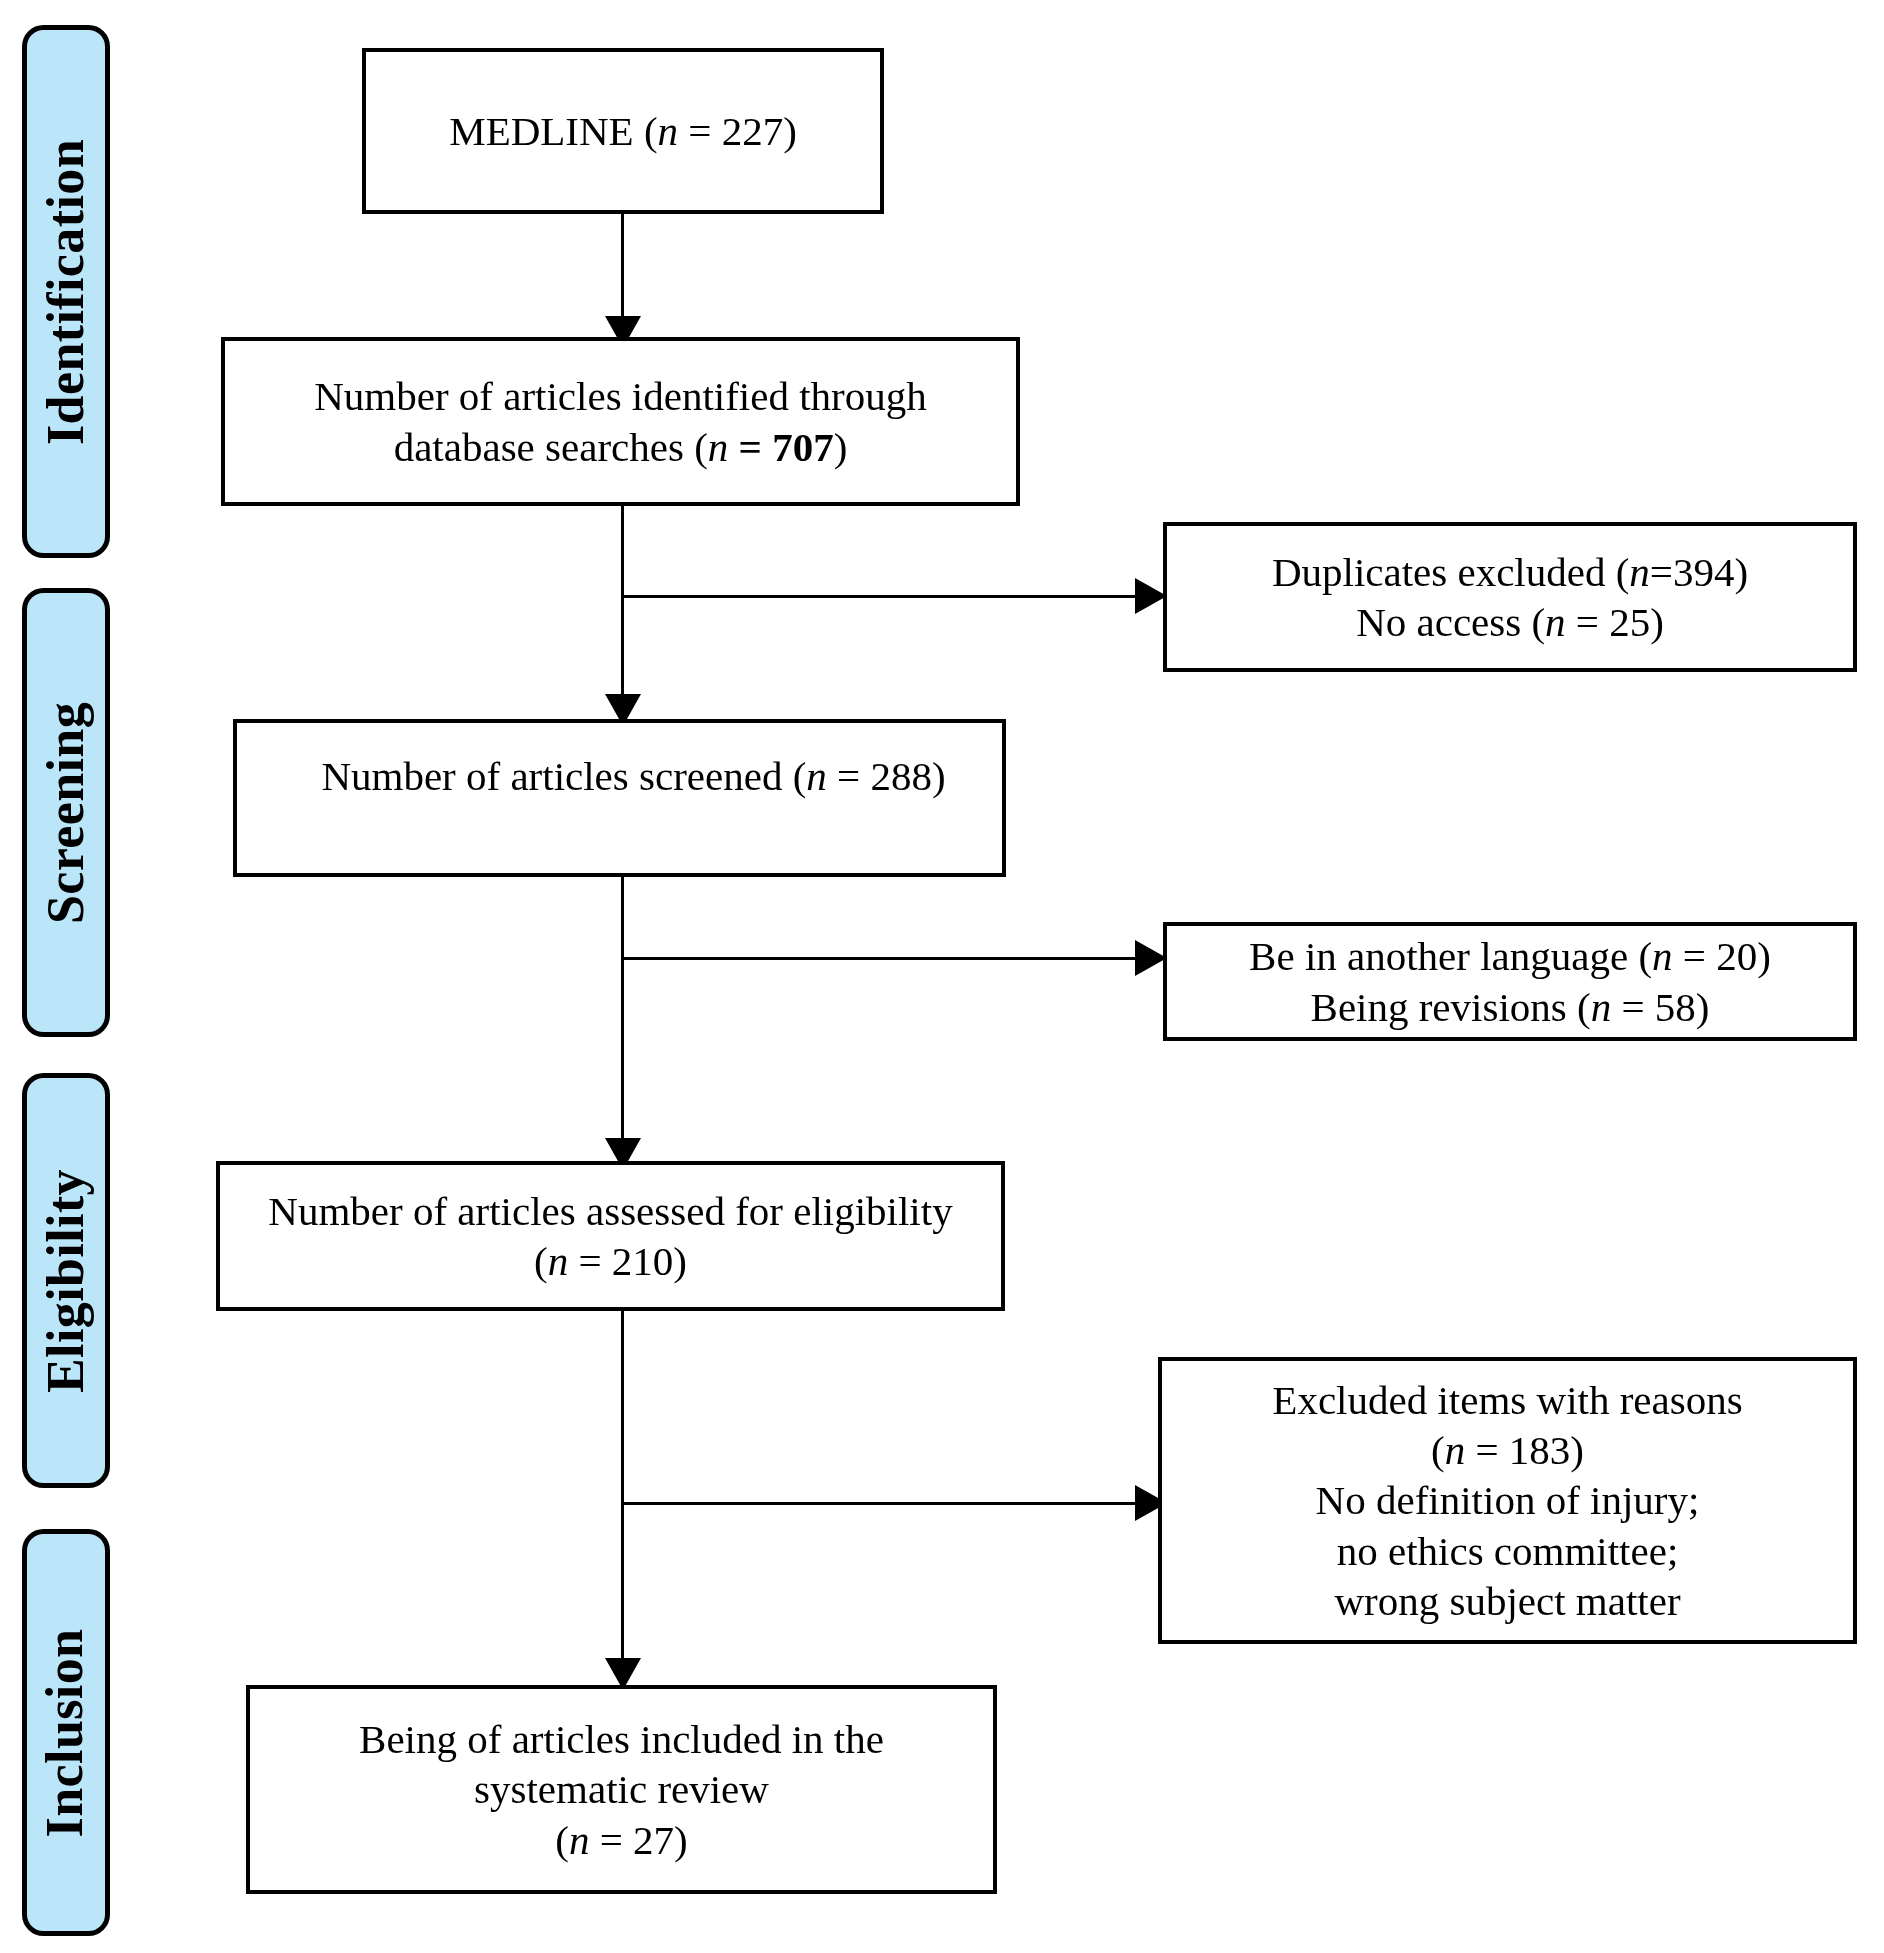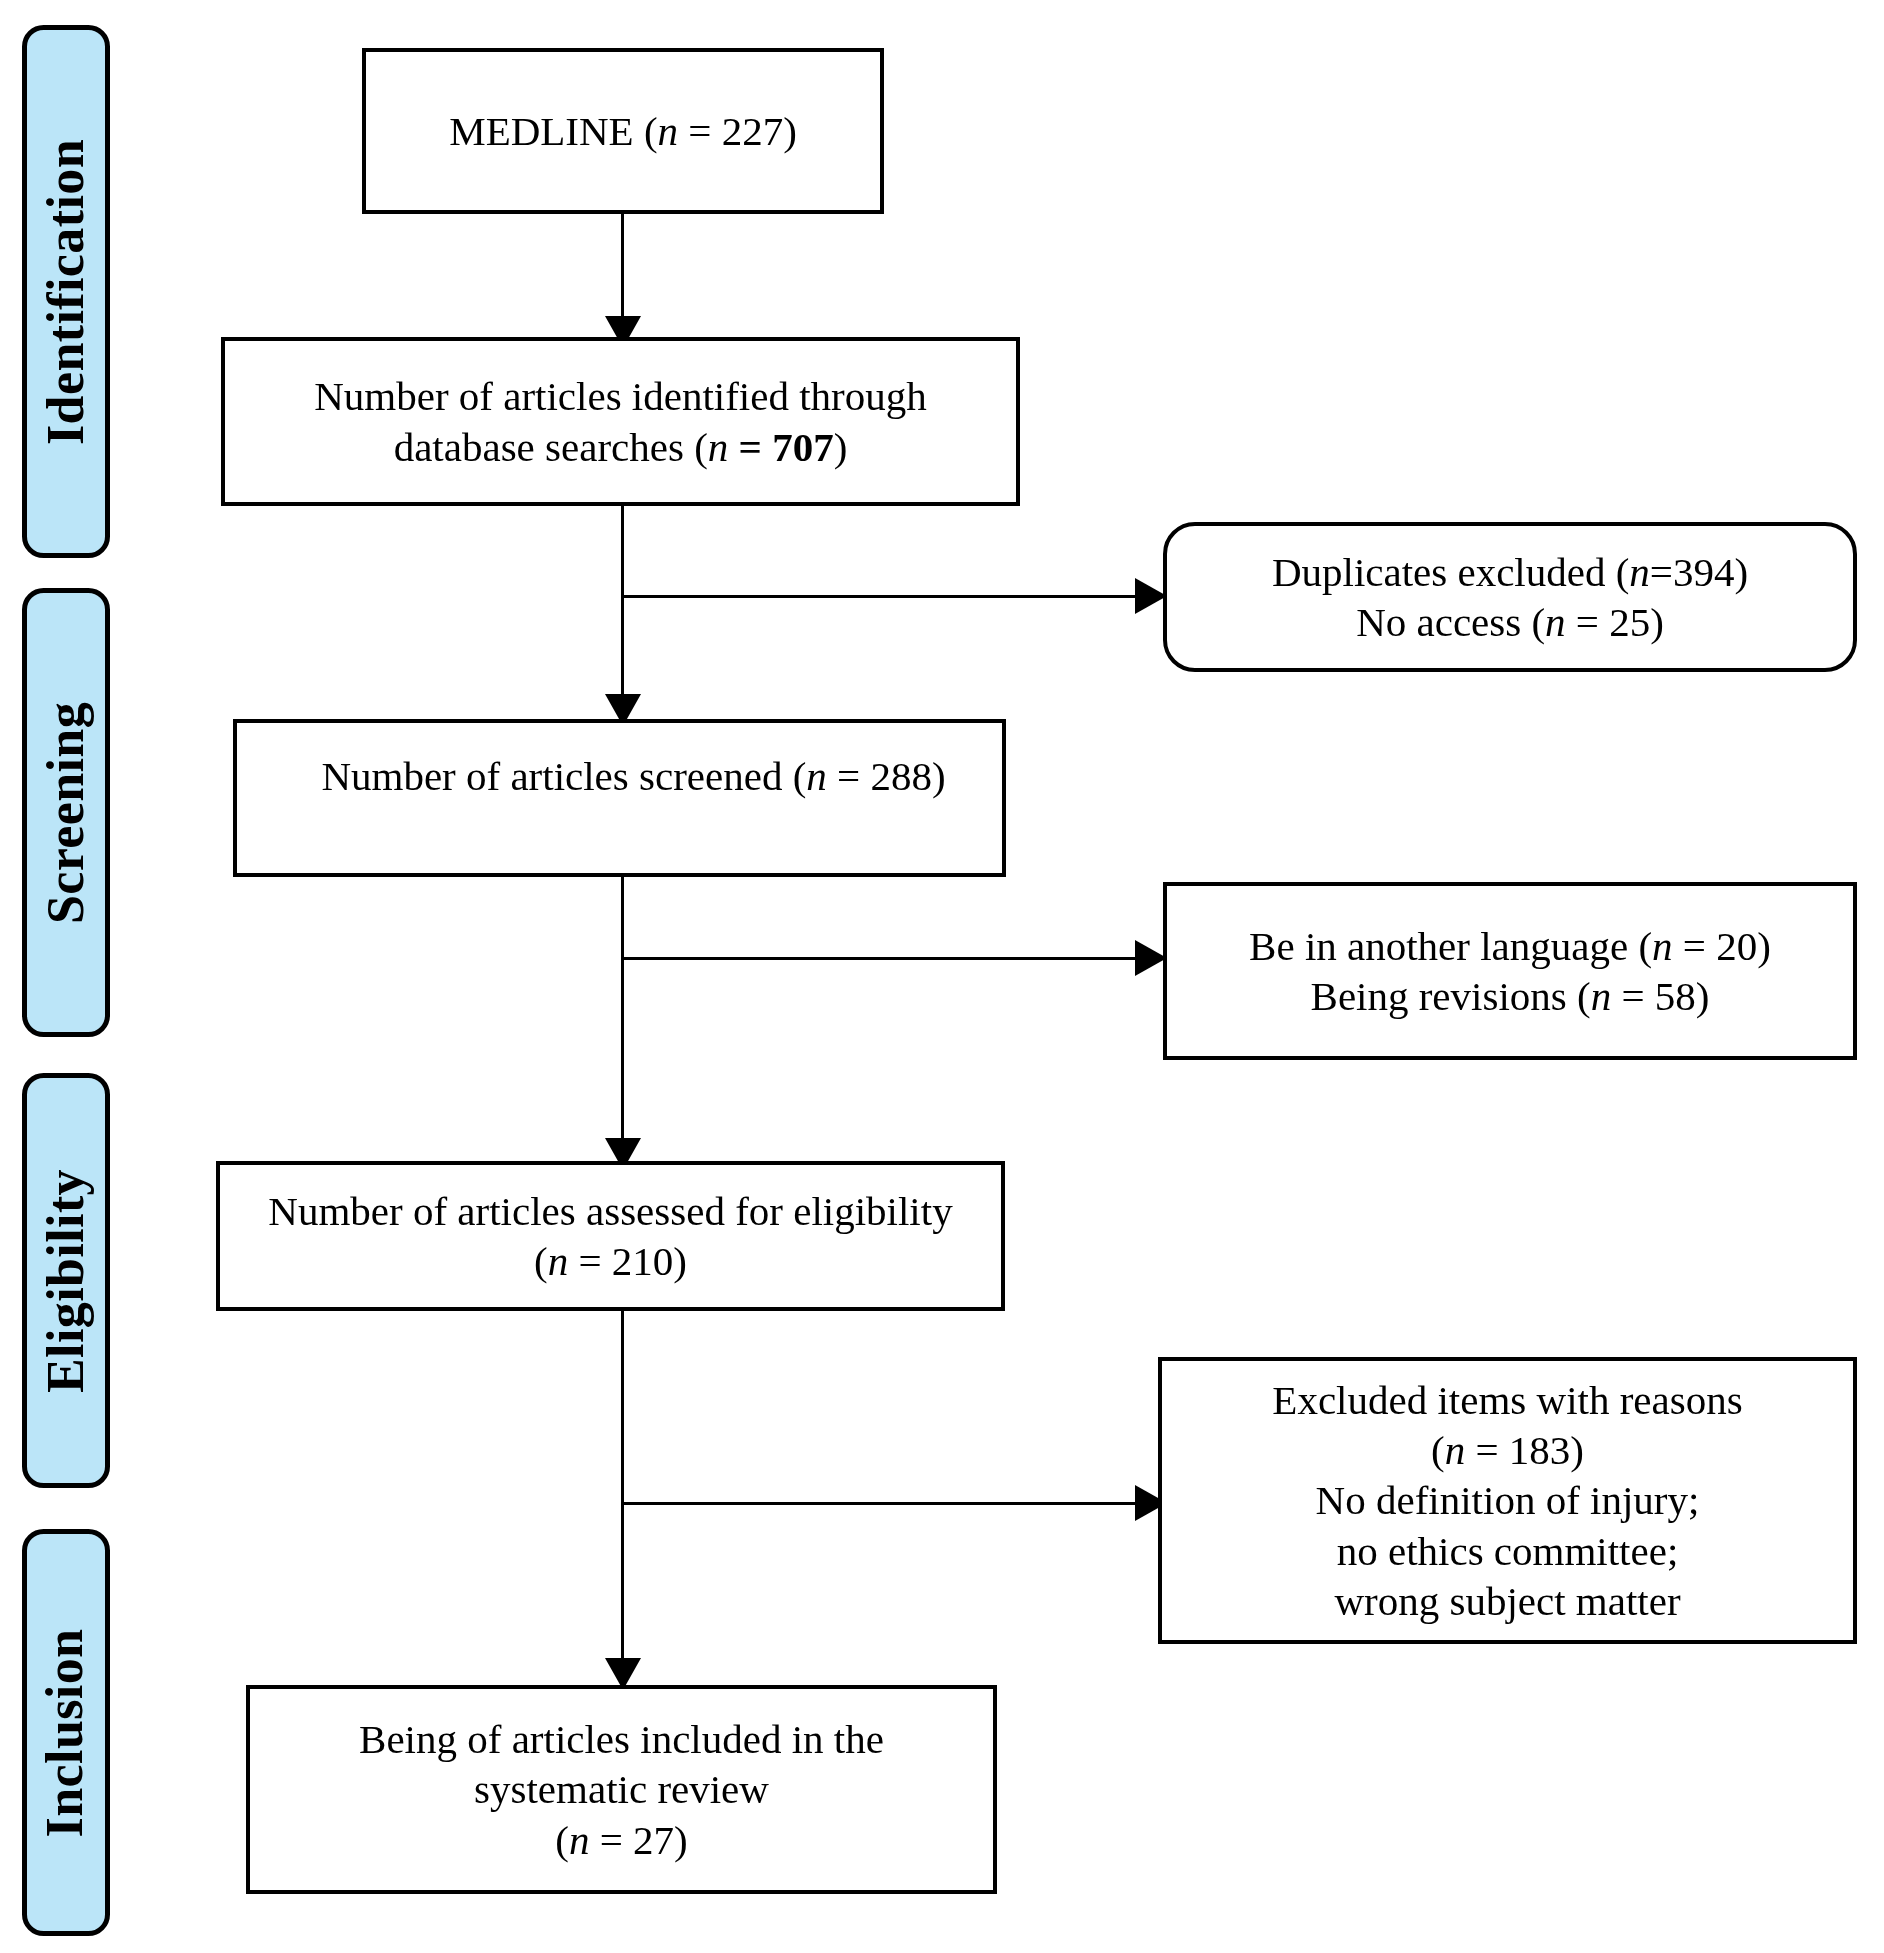--- a/index.html
+++ b/index.html
@@ -137,36 +137,36 @@
     </div>
   </div>
 
   <div class="flow-box" style="left:221px; top:337px; width:799px; height:169px;">
     <div class="line">Number of articles identified through</div>
     <div class="line">
       <span>database searches (</span><span class="n-var">n</span><span class="n-bold"> = </span><span class="n-bold">707</span><span>)</span>
     </div>
   </div>
 
-  <div class="flow-box" style="left:1163px; top:522px; width:694px; height:150px;border-radius:32px;">
+  <div class="flow-box" style="left:1163px; top:522px; width:694px; height:150px;">
     <div class="line">
       <span>Duplicates excluded (</span><span class="n-var">n</span><span>=394)</span>
     </div>
     <div class="line">
       <span>No access (</span><span class="n-var">n</span><span> = 25)</span>
     </div>
   </div>
 
   <div class="flow-box" style="left:233px; top:719px; width:773px; height:158px;padding-left:28px;">
     <div class="line" style="margin-top:-43px;">
       <span>Number of articles screened (</span><span class="n-var">n</span><span> = 288)</span>
     </div>
   </div>
 
-  <div class="flow-box" style="left:1163px; top:882px; width:694px; height:178px;">
+  <div class="flow-box" style="left:1163px; top:922px; width:694px; height:119px;">
     <div class="line">
       <span>Be in another language (</span><span class="n-var">n</span><span> = 20)</span>
     </div>
     <div class="line">
       <span>Being revisions (</span><span class="n-var">n</span><span> = 58)</span>
     </div>
   </div>
 
   <div class="flow-box" style="left:216px; top:1161px; width:789px; height:150px;">
     <div class="line">Number of articles assessed for eligibility</div>

